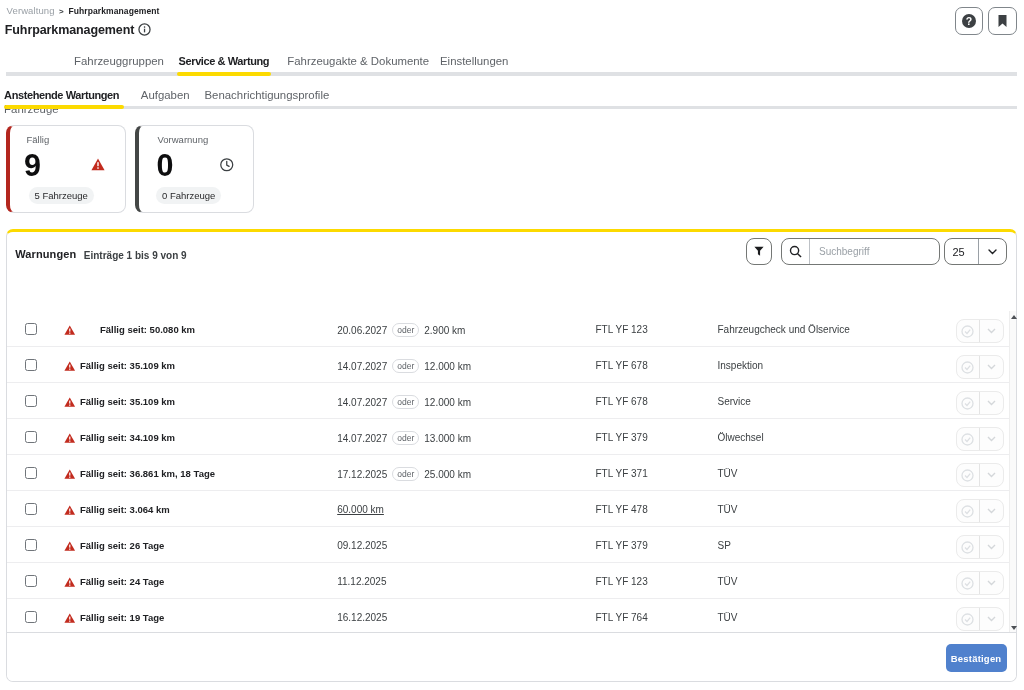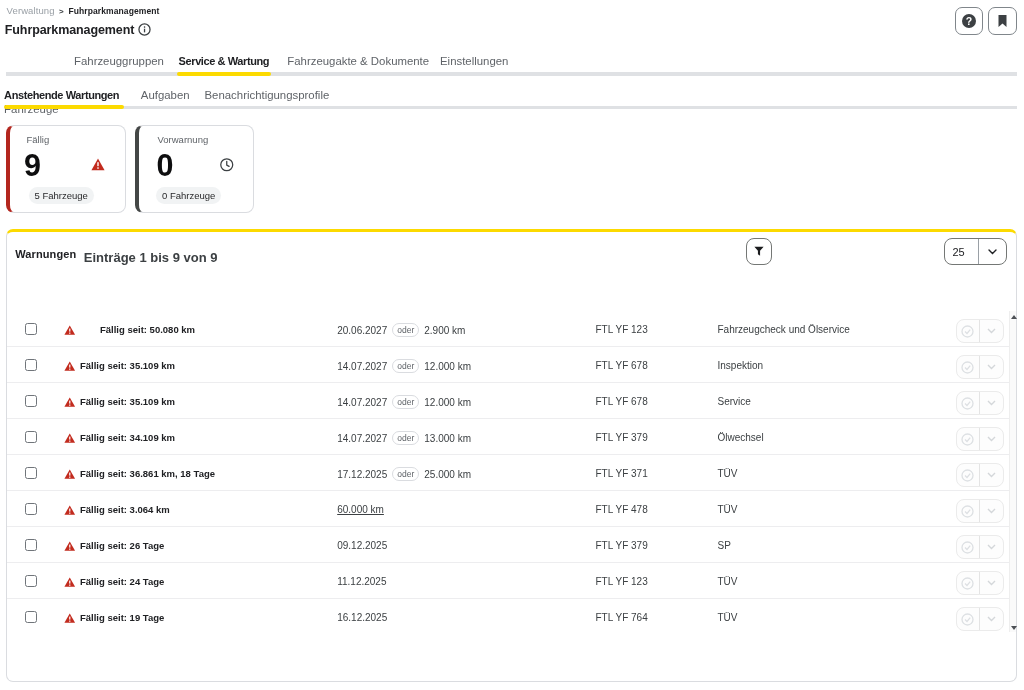--- a/index.html
+++ b/index.html
@@ -29,21 +29,21 @@
 
 .card { top:125px; height:87.5px; background:#fff; border:1px solid #dadce0; border-radius:8px; }
 .card .lbl { position:absolute; left:17px; top:8px; font-size:9.5px; color:#5f6368; }
 .card .num { position:absolute; left:14.5px; top:28px; font-size:30.5px; font-weight:700; color:#0e0e0f; line-height:22px; }
 .card .pill { position:absolute; left:19px; top:61px; height:17.4px; background:#f1f3f4; border-radius:9px; font-size:9.5px; color:#28292b; display:flex; align-items:center; padding:0 6px; white-space:nowrap; }
 .card .ico { position:absolute; top:32px; left:81.5px; }
 
 
 .panel { left:5.5px; top:229px; width:1011px; height:452.5px; background:#fff; border:1px solid #dadce0; border-top:3px solid #fcda00; border-radius:7px; }
 .ptitle { left:8.8px; top:16px; font-size:11px; font-weight:700; letter-spacing:0.1px; }
-.pcount { left:77.3px; top:17.5px; font-size:13px; font-weight:700; color:#3c4043; }
+.pcount { left:77.3px; top:17.5px; font-size:10px; font-weight:700; color:#3c4043; }
 
 .ctrl { border:1.5px solid #747775; border-radius:8px; background:#fff; display:flex; align-items:center; justify-content:center; }
 .searchbox { left:774.5px; top:6px; width:159px; height:27px; justify-content:flex-start; }
 .searchbox .icell { width:28px; height:100%; border-right:1px solid #bdc1c6; display:flex; align-items:center; justify-content:center; flex:none; }
 .searchbox .ph { padding-left:9px; font-size:10px; color:#9aa0a6; }
 .psize { left:937.6px; top:6px; width:63px; height:27px; padding:0; }
 .psize .n { width:34px; font-size:11px; color:#202124; border-right:1px solid #9aa0a6; height:100%; display:flex; align-items:center; justify-content:center; padding-right:6px; }
 .psize .c { flex:1; display:flex; align-items:center; justify-content:center; height:100%; }
 
 .hdr { left:0; top:45px; width:1009px; height:34px; background:#fafafa; border-top:1.2px solid #dcdfe2; border-bottom:1px solid #e0e0e0; font-size:9.5px; font-weight:700; color:#5f6368; }
@@ -125,20 +125,29 @@
 
 <div class="abs panel">
   <div class="abs ptitle">Warnungen</div>
   <div class="abs pcount">Einträge 1 bis 9 von 9</div>
 
   <div class="abs ctrl" style="left:739px; top:6px; width:26.5px; height:27px;">
     <svg width="10" height="10.5" viewBox="0 0 13 13">
         <path d="M0.5 0.5 h12 l-4.6 5.5 v6.5 l-2.8 -2.2 v-4.3 z" fill="#1b1c1e"></path>
       </svg>
   </div>
+  <div class="abs ctrl searchbox">
+    <div class="icell">
+        <svg width="13" height="13" viewBox="0 0 14 14">
+          <circle cx="6" cy="6" r="4.4" fill="none" stroke="#202124" stroke-width="1.5"></circle>
+          <line x1="9.3" y1="9.3" x2="13" y2="13" stroke="#202124" stroke-width="1.5"></line>
+        </svg>
+      </div>
+    <div class="ph">Suchbegriff</div>
+  </div>
   <div class="abs ctrl psize">
     <div class="n">25</div>
     <div class="c">
         <svg width="9" height="6" viewBox="0 0 9 6">
           <path d="M1 1 L4.5 4.5 L8 1" fill="none" stroke="#202124" stroke-width="1.4" stroke-linecap="round"></path>
         </svg>
       </div>
   </div>
 
 
@@ -386,13 +395,16 @@
           </div>
         </div>
       </div>
 </div>
 
   <div class="sbar">
     <div class="sup" style="top:4px; border-bottom:4.5px solid #4d5156;"></div>
     <div class="sup" style="bottom:1.5px; border-top:4.5px solid #4d5156;"></div>
   </div>
 
+  <div class="abs footer">
+    <div class="confirm">Bestätigen</div>
+  </div>
 </div>
 
 </body></html>

